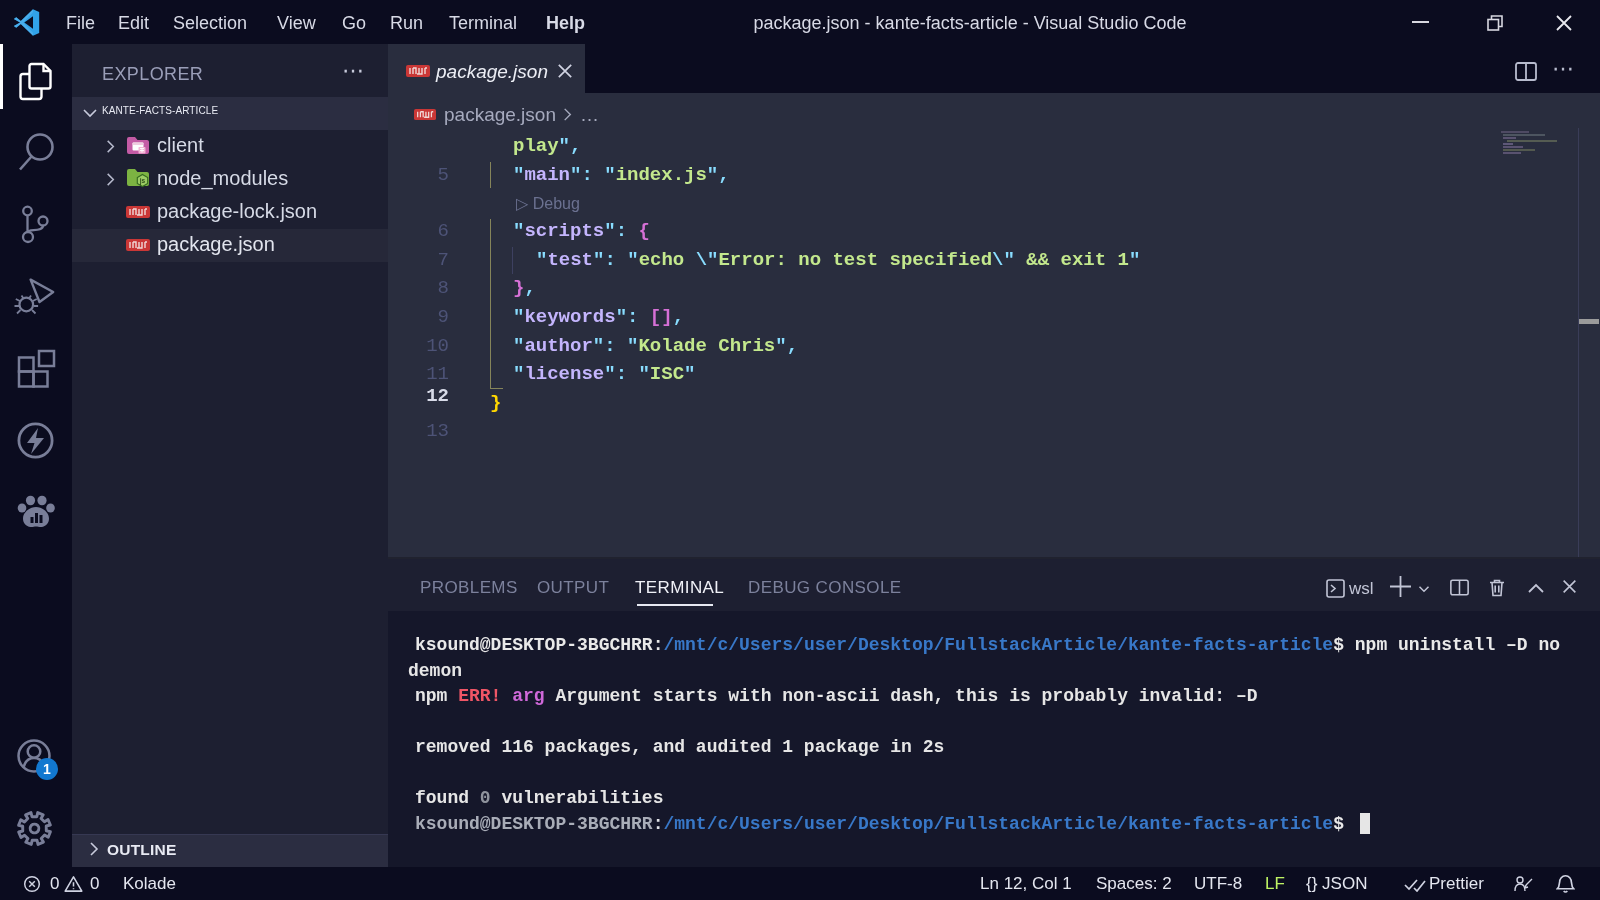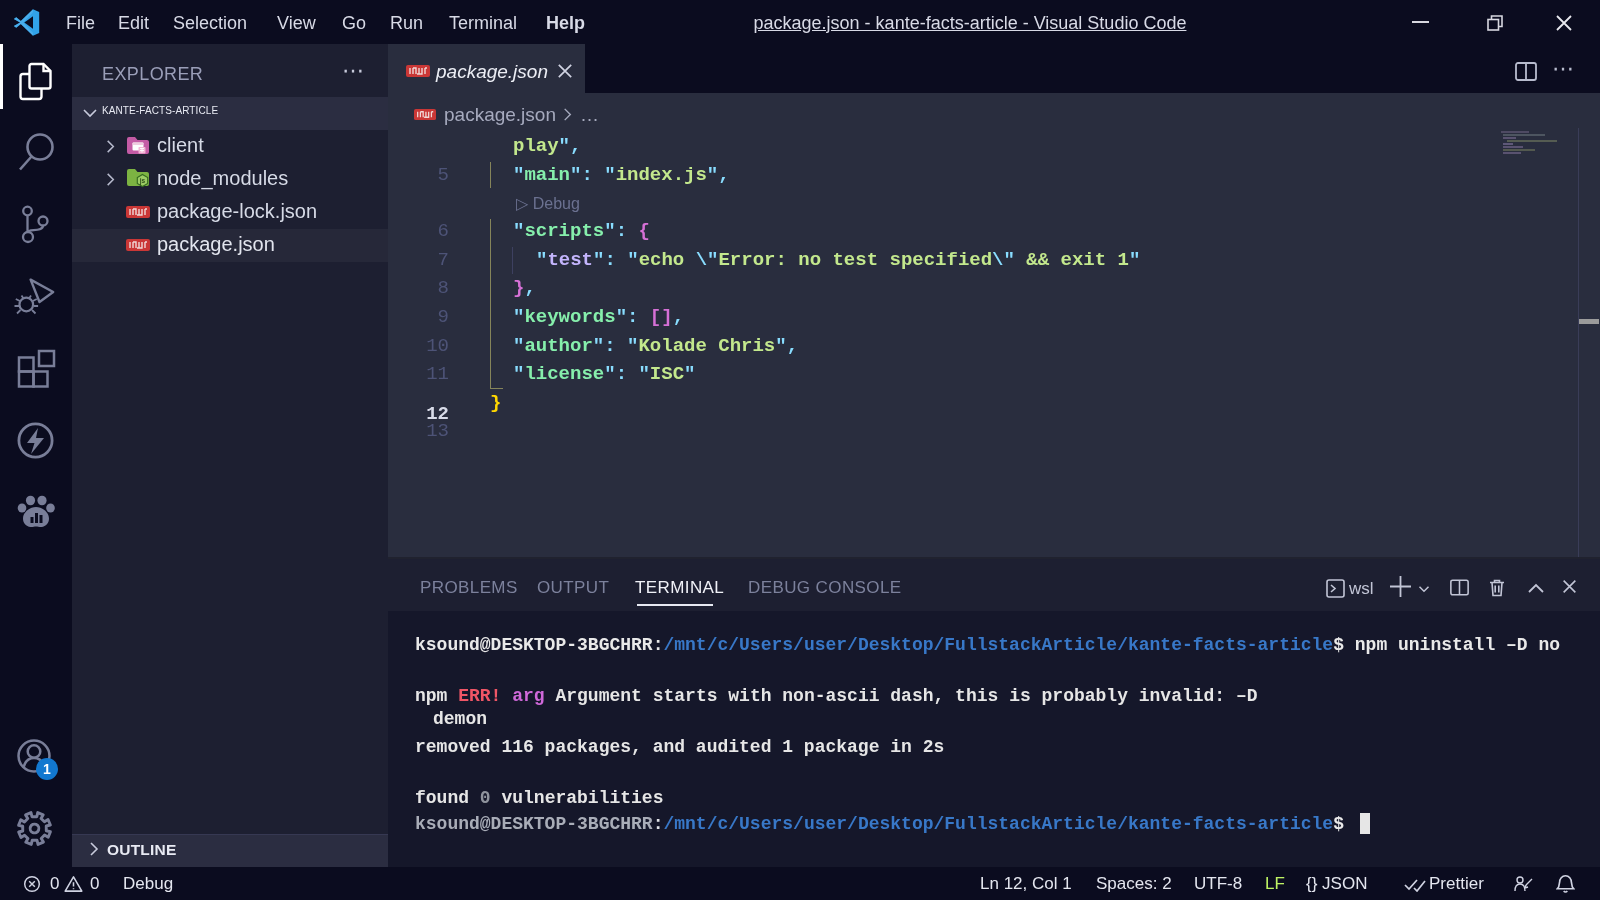--- a/index.html
+++ b/index.html
@@ -1,21 +1,21 @@
 <!DOCTYPE html>
 <html><head>
 <meta charset="utf-8">
 <style>
   * { margin:0; padding:0; box-sizing:border-box; }
   html,body { width:1600px; height:900px; overflow:hidden; background:#292d3e; font-family:"Liberation Sans", sans-serif; }
   .abs { position:absolute; }
   .m { position:absolute; font-family:"Liberation Mono", monospace; font-size:19px; line-height:28px; white-space:pre; font-weight:700; }
   .t { position:absolute; font-family:"Liberation Mono", monospace; font-size:18px; font-weight:700; line-height:26px; white-space:pre; color:#e6e6e6; }
   
-  .k { color:#86efac; }  
+  .k { color:#c4b5fd; }  
   .s { color:#c3e88d; }  
   .p { color:#89ddff; }  
   .y { color:#c4b5fd; }  
   .b1 { color:#d670d6; } 
   .b0 { color:#ffd700; } 
   .ln { position:absolute; left:388px; width:61px; text-align:right; font-family:"Liberation Mono", monospace; font-size:19px; line-height:28px; color:#4d5377; }
   svg { display:block; }
 </style>
 </head>
 <body>
@@ -31,21 +31,21 @@
 <div class="abs" id="menubar" style="left:0;top:0;height:44px;font-size:18px;color:#d8dae6;">
   <span class="abs" style="left:66px;top:13px;">File</span>
   <span class="abs" style="left:118px;top:13px;">Edit</span>
   <span class="abs" style="left:173px;top:13px;">Selection</span>
   <span class="abs" style="left:277px;top:13px;">View</span>
   <span class="abs" style="left:342px;top:13px;">Go</span>
   <span class="abs" style="left:390px;top:13px;">Run</span>
   <span class="abs" style="left:449px;top:13px;">Terminal</span>
   <span class="abs" style="left:546px;top:13px;font-weight:bold;">Help</span>
 </div>
-<div class="abs" style="left:600px;top:13px;width:740px;text-align:center;font-size:18px;color:#d8dae6;text-decoration:underline;">package.json - kante-facts-article - Visual Studio Code</div>
+<div class="abs" style="left:600px;top:13px;width:740px;text-align:center;font-size:18px;color:#d8dae6;">package.json - kante-facts-article - Visual Studio Code</div>
 
 <div class="abs" style="left:1412px;top:21px;width:17px;height:2px;background:#d8d8e0;"></div>
 <div class="abs" style="left:1487px;top:15px;width:16px;height:16px;">
   <svg width="16" height="16" viewBox="0 0 16 16" fill="none" stroke="#d8d8e0" stroke-width="1.6">
     <rect x="1" y="4.5" width="10.5" height="10.5"></rect>
     <path d="M4.5 4.5 V1 H15 V11.5 H11.5"></path>
   </svg>
 </div>
 <div class="abs" style="left:1556px;top:15px;width:16px;height:16px;">
   <svg width="16" height="16" viewBox="0 0 16 16" stroke="#e8e8ee" stroke-width="1.8">
@@ -239,21 +239,21 @@
 <div class="abs" style="left:490px;top:388px;width:13px;height:1px;background:#85845a;"></div>
 <div class="abs" style="left:512px;top:247px;width:1px;height:27px;background:#3d4060;"></div>
 
 <div class="ln" style="top:161px;">5</div>
 <div class="ln" style="top:217px;">6</div>
 <div class="ln" style="top:246px;">7</div>
 <div class="ln" style="top:274px;">8</div>
 <div class="ln" style="top:303px;">9</div>
 <div class="ln" style="top:332px;">10</div>
 <div class="ln" style="top:360px;">11</div>
-<div class="ln" style="top:400px;color:#d8dbe8;font-weight:700;">12</div>
+<div class="ln" style="top:382px;color:#d8dbe8;font-weight:700;">12</div>
 <div class="ln" style="top:417px;">13</div>
 
 <div class="m" style="left:513px;top:132px;"><span class="s">play</span><span class="p">",</span></div>
 <div class="m" style="left:513px;top:161px;"><span class="p">"</span><span class="k">main</span><span class="p">": "</span><span class="s">index.js</span><span class="p">",</span></div>
 <div class="abs" style="left:516px;top:194px;font-size:16px;color:#6b7190;">▷ Debug</div>
 <div class="m" style="left:513px;top:217px;"><span class="p">"</span><span class="k">scripts</span><span class="p">": </span><span class="b1">{</span></div>
 <div class="m" style="left:536px;top:246px;"><span class="p">"</span><span class="y">test</span><span class="p">": "</span><span class="s">echo </span><span class="p">\"</span><span class="s">Error: no test specified</span><span class="p">\"</span><span class="s"> &amp;&amp; exit 1</span><span class="p">"</span></div>
 <div class="m" style="left:513px;top:274px;"><span class="b1">}</span><span class="p">,</span></div>
 <div class="m" style="left:513px;top:303px;"><span class="p">"</span><span class="k">keywords</span><span class="p">": </span><span class="b1">[]</span><span class="p">,</span></div>
 <div class="m" style="left:513px;top:332px;"><span class="p">"</span><span class="k">author</span><span class="p">": "</span><span class="s">Kolade Chris</span><span class="p">",</span></div>
@@ -315,21 +315,21 @@
     </svg>
 </div>
 <div class="abs" style="left:1561px;top:578px;">
   <svg width="17" height="17" viewBox="0 0 16 16" stroke="#c2c5d6" stroke-width="1.5">
       <path d="M2.5 2.5 L13.5 13.5 M13.5 2.5 L2.5 13.5"></path>
     </svg>
 </div>
 
 <div class="abs" id="terminal" style="left:388px;top:611px;width:1212px;height:256px;background:#15172a;"></div>
 <div class="t" style="left:415px;top:632px;"><span style="color:#e9e9e9;">ksound@DESKTOP-3BGCHRR</span><span style="color:#e9e9e9;">:</span><span style="color:#3878c8;">/mnt/c/Users/user/Desktop/FullstackArticle/kante-facts-article</span><span style="color:#e9e9e9;">$ npm uninstall –D no</span></div>
-<div class="t" style="left:433px;top:658px;margin-top:48px;">demon</div>
+<div class="t" style="left:408px;top:658px;">demon</div>
 <div class="t" style="left:415px;top:683px;">npm <span style="color:#ef5666;font-weight:700;">ERR!</span> <span style="color:#cf68d9;">arg</span> Argument starts with non-ascii dash, this is probably invalid: –D</div>
 <div class="t" style="left:415px;top:734px;">removed 116 packages, and audited 1 package in 2s</div>
 <div class="t" style="left:415px;top:785px;">found <span style="color:#8f939d;">0</span> vulnerabilities</div>
 <div class="t" style="left:415px;top:811px;"><span style="color:#a9adb8;">ksound@DESKTOP-3BGCHRR</span><span style="color:#dfe1e6;">:</span><span style="color:#3878c8;">/mnt/c/Users/user/Desktop/FullstackArticle/kante-facts-article</span><span style="color:#e9e9e9;">$ </span></div>
 <div class="abs" style="left:1360px;top:813px;width:10px;height:21px;background:#e6e6e6;"></div>
 
 <div class="abs" id="statusbar" style="left:0;top:867px;width:1600px;height:33px;background:#0b0c1f;"></div>
 <div class="abs" style="left:23px;top:875px;">
   <svg width="18" height="18" viewBox="0 0 16 16" fill="none" stroke="#d0d3e2" stroke-width="1.3">
     <circle cx="8" cy="8" r="6.5"></circle>
@@ -337,21 +337,21 @@
   </svg>
 </div>
 <div class="abs" style="left:50px;top:874px;font-size:17px;color:#e4e6ef;">0</div>
 <div class="abs" style="left:64px;top:875px;">
   <svg width="19" height="18" viewBox="0 0 16 15" fill="none" stroke="#d0d3e2" stroke-width="1.3">
     <path d="M8 1.5 L15 13.5 H1 Z" stroke-linejoin="round"></path>
       <path d="M8 6 v3.5 M8 11 v1"></path>
   </svg>
 </div>
 <div class="abs" style="left:90px;top:874px;font-size:17px;color:#e4e6ef;">0</div>
-<div class="abs" style="left:123px;top:874px;font-size:17px;color:#e4e6ef;">Debug</div>
+<div class="abs" style="left:123px;top:874px;font-size:17px;color:#e4e6ef;">Kolade</div>
 <div class="abs" style="left:980px;top:874px;font-size:17px;color:#e4e6ef;">Ln 12, Col 1</div>
 <div class="abs" style="left:1096px;top:874px;font-size:17px;color:#e4e6ef;">Spaces: 2</div>
 <div class="abs" style="left:1194px;top:874px;font-size:17px;color:#e4e6ef;">UTF-8</div>
 <div class="abs" style="left:1265px;top:874px;font-size:17px;color:#bef264;">LF</div>
 <div class="abs" style="left:1306px;top:874px;font-size:17px;color:#e4e6ef;">{} JSON</div>
 <div class="abs" style="left:1404px;top:878px;">
   <svg width="24" height="14" viewBox="0 0 24 14" fill="none" stroke="#d0d3e2" stroke-width="1.7">
       <path d="M1 7 L5 11 L13 2 M10 10 L13 13 L21 3"></path>
     </svg>
 </div>

